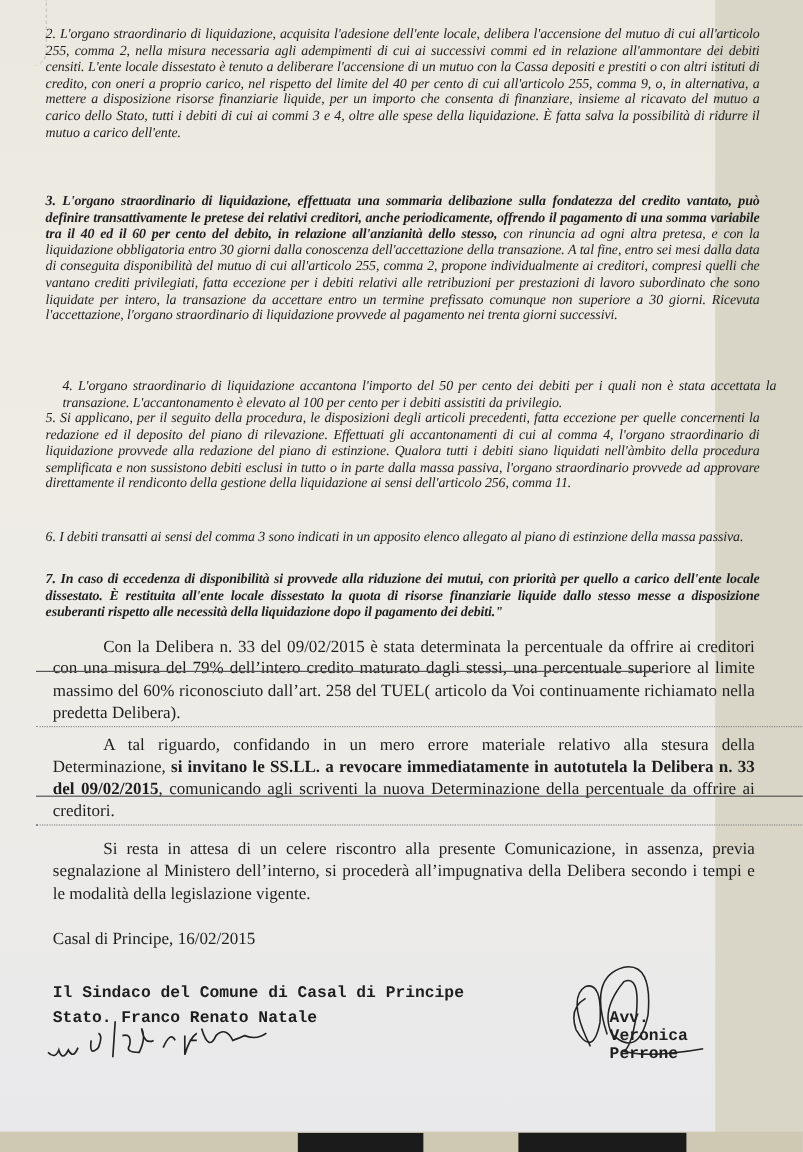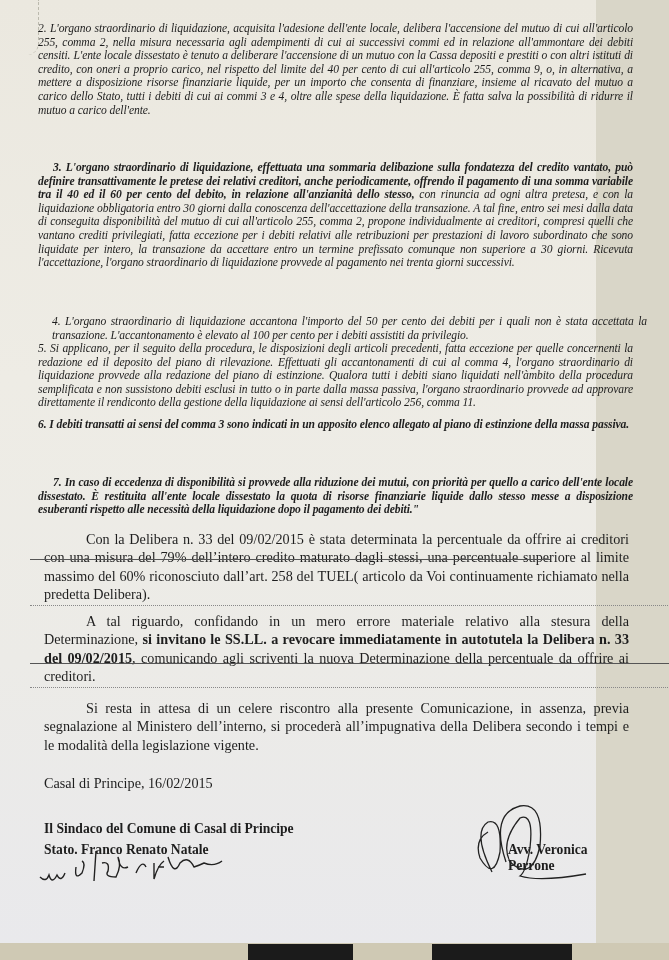--- a/index.html
+++ b/index.html
@@ -24,50 +24,50 @@
   .fold-mark {
     position: absolute; left: 26px; top: 0; width: 12px; height: 55px;
     border-right: 1px dashed #9c9a8d; border-radius: 0 0 12px 0; opacity: .6;
   }
   .quote {
     position: absolute; left: 38px; width: 595px;
     font-style: italic; font-size: 11.6px; line-height: 13.6px;
     text-align: justify; letter-spacing: -0.1px;
     font-family: "Liberation Serif", serif;
   }
-  .quote b { font-weight: bold; margin-left: 15px; }
+  .quote b { font-weight: bold; }
   .body-para {
     position: absolute; left: 44px; width: 585px;
     font-size: 14.2px; line-height: 18.4px; text-align: justify;
     font-family: "Liberation Serif", serif;
   }
   .indent { text-indent: 42px; }
   .rule {
     position: absolute; left: 30px; width: 640px; height: 0;
     border-top: 1px solid #555;
   }
   .rule.dotted { border-top: 1px dotted #888; }
-  .sig-label { position: absolute; font-weight: bold; font-size: 13.6px; font-family: Liberation Serif, serif; }
+  .sig-label { position: absolute; font-weight: bold; font-size: 13.6px; font-family: Liberation Mono, monospace; }
   .signature { position: absolute; }
 </style>
 </head>
 <body>
 
 <div class="paper">
   <div class="fold-mark"></div>
 
   <p class="quote" style="top:22px;margin:0;">2. L'organo straordinario di liquidazione, acquisita l'adesione dell'ente locale, delibera l'accensione del mutuo di cui all'articolo 255, comma 2, nella misura necessaria agli adempimenti di cui ai successivi commi ed in relazione all'ammontare dei debiti censiti. L'ente locale dissestato è tenuto a deliberare l'accensione di un mutuo con la Cassa depositi e prestiti o con altri istituti di credito, con oneri a proprio carico, nel rispetto del limite del 40 per cento di cui all'articolo 255, comma 9, o, in alternativa, a mettere a disposizione risorse finanziarie liquide, per un importo che consenta di finanziare, insieme al ricavato del mutuo a carico dello Stato, tutti i debiti di cui ai commi 3 e 4, oltre alle spese della liquidazione. È fatta salva la possibilità di ridurre il mutuo a carico dell'ente.</p>
 
   <p class="quote" style="top:161px;margin:0;"><b>3. L'organo straordinario di liquidazione, effettuata una sommaria delibazione sulla fondatezza del credito vantato, può definire transattivamente le pretese dei relativi creditori, anche periodicamente, offrendo il pagamento di una somma variabile tra il 40 ed il 60 per cento del debito, in relazione all'anzianità dello stesso,</b><span> con rinuncia ad ogni altra pretesa, e con la liquidazione obbligatoria entro 30 giorni dalla conoscenza dell'accettazione della transazione. A tal fine, entro sei mesi dalla data di conseguita disponibilità del mutuo di cui all'articolo 255, comma 2, propone individualmente ai creditori, compresi quelli che vantano crediti privilegiati, fatta eccezione per i debiti relativi alle retribuzioni per prestazioni di lavoro subordinato che sono liquidate per intero, la transazione da accettare entro un termine prefissato comunque non superiore a 30 giorni. Ricevuta l'accettazione, l'organo straordinario di liquidazione provvede al pagamento nei trenta giorni successivi.</span></p>
 
   <p class="quote" style="top:301px;margin:14px;">4. L'organo straordinario di liquidazione accantona l'importo del 50 per cento dei debiti per i quali non è stata accettata la transazione. L'accantonamento è elevato al 100 per cento per i debiti assistiti da privilegio.</p>
 
   <p class="quote" style="top:342px;margin:0;">5. Si applicano, per il seguito della procedura, le disposizioni degli articoli precedenti, fatta eccezione per quelle concernenti la redazione ed il deposito del piano di rilevazione. Effettuati gli accantonamenti di cui al comma 4, l'organo straordinario di liquidazione provvede alla redazione del piano di estinzione. Qualora tutti i debiti siano liquidati nell'àmbito della procedura semplificata e non sussistono debiti esclusi in tutto o in parte dalla massa passiva, l'organo straordinario provvede ad approvare direttamente il rendiconto della gestione della liquidazione ai sensi dell'articolo 256, comma 11.</p>
 
-  <p class="quote" style="top:418px;margin:0;font-weight:bold;">6. I debiti transatti ai sensi del comma 3 sono indicati in un apposito elenco allegato al piano di estinzione della massa passiva.</p>
+  <p class="quote" style="top:441px;margin:0;">6. I debiti transatti ai sensi del comma 3 sono indicati in un apposito elenco allegato al piano di estinzione della massa passiva.</p>
 
   <p class="quote" style="top:476px;margin:0;"><b>7. In caso di eccedenza di disponibilità si provvede alla riduzione dei mutui, con priorità per quello a carico dell'ente locale dissestato. È restituita all'ente locale dissestato la quota di risorse finanziarie liquide dallo stesso messe a disposizione esuberanti rispetto alle necessità della liquidazione dopo il pagamento dei debiti."</b></p>
 
   <p class="body-para indent" style="top:530px;margin:0;">Con la Delibera n. 33 del 09/02/2015 è stata determinata la percentuale da offrire ai creditori con una misura del 79% dell’intero credito maturato dagli stessi, una percentuale superiore al limite massimo del 60% riconosciuto dall’art. 258 del TUEL(  articolo da Voi continuamente richiamato nella predetta Delibera).</p>
   <div class="rule" style="top:559px;left:30px;width:520px;"></div>
   <div class="rule dotted" style="top:605px;"></div>
 
   <p class="body-para indent" style="top:612px;margin:0;"><span>A tal riguardo, confidando in un mero errore materiale relativo alla stesura della Determinazione, </span><b>si invitano le SS.LL. a revocare immediatamente in autotutela la Delibera n. 33 del 09/02/2015</b><span>, comunicando agli scriventi la nuova Determinazione della percentuale da offrire ai creditori.</span></p>
   <div class="rule" style="top:663px;"></div>
   <div class="rule dotted" style="top:687px;"></div>

